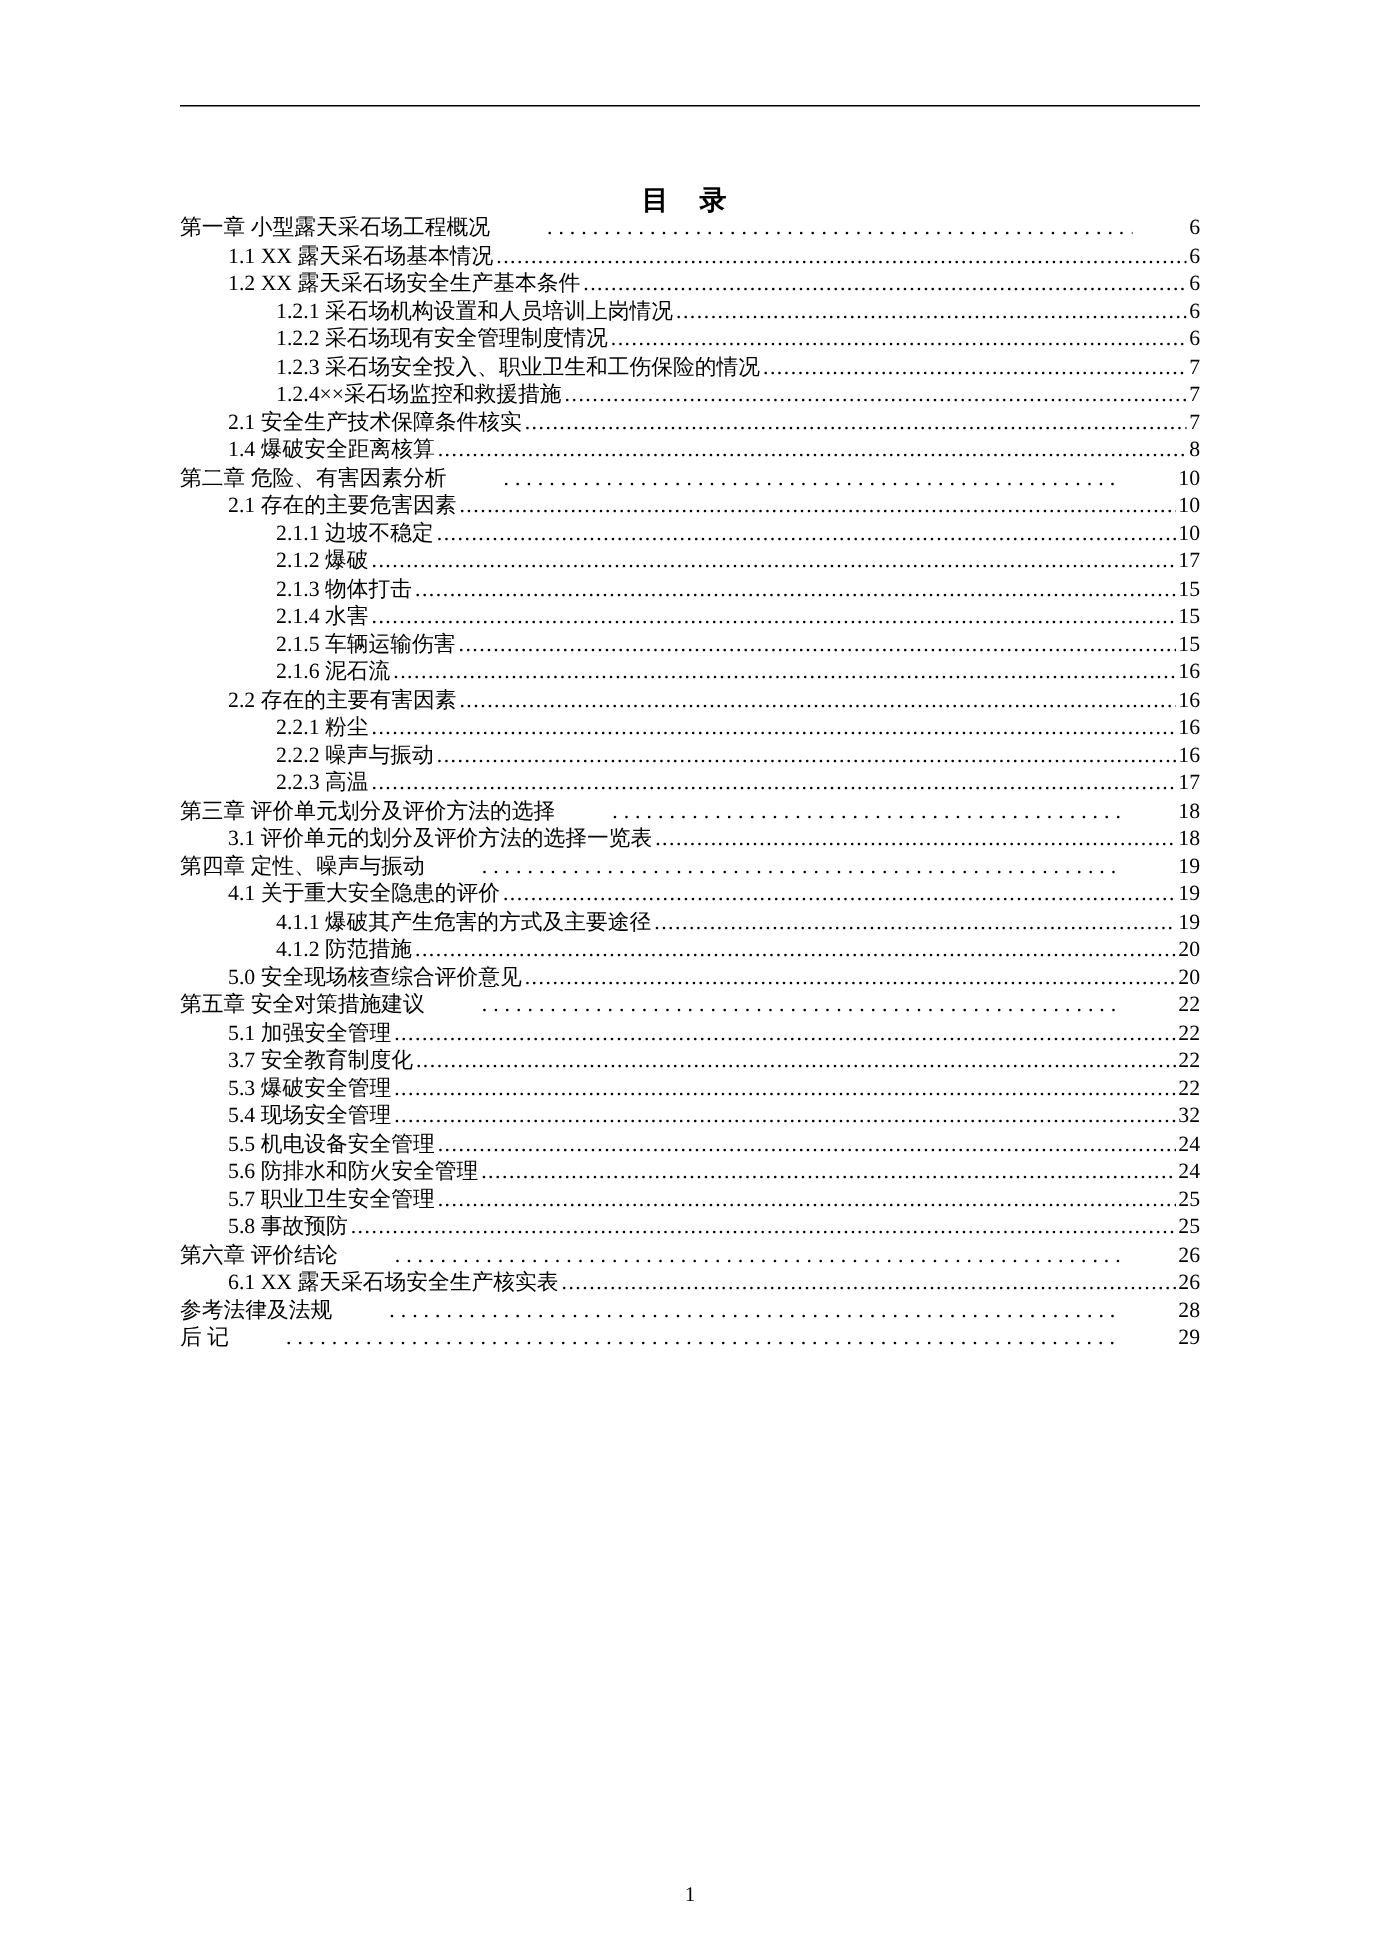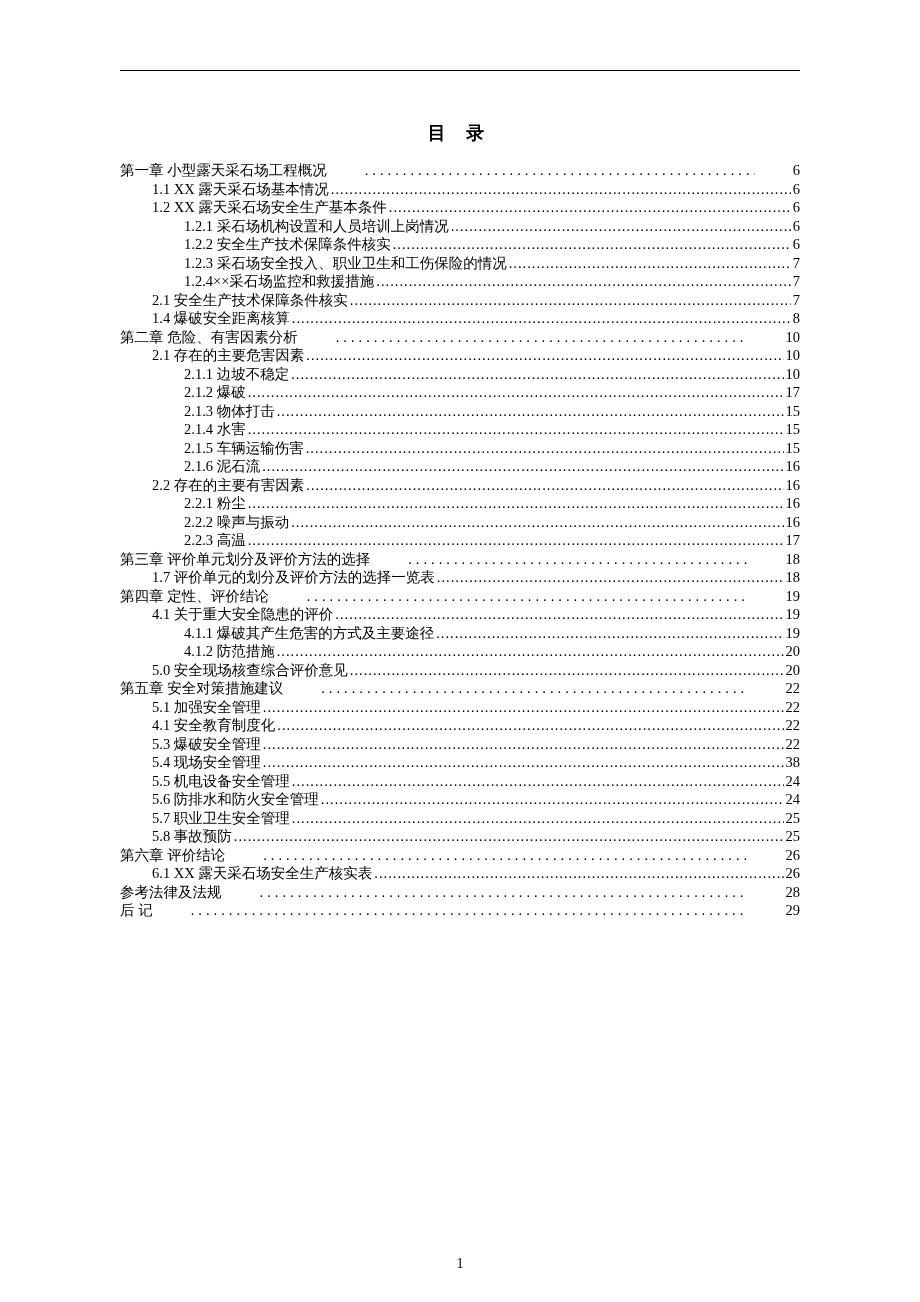--- a/index.html
+++ b/index.html
@@ -17,21 +17,21 @@
     }
     .hr-top {
       border-top: 1.5px solid #000;
       margin-bottom: 50px;
     }
     .title {
       text-align: center;
       font-size: 18px;
       font-weight: bold;
       letter-spacing: 8px;
-      margin-bottom: 18px;
+      margin-bottom: 0;
       font-family: "SimSun", "宋体", serif;
     }
     .toc {
       font-size: 14.5px;
       line-height: 1.0;
     }
     .toc-row {
       display: flex;
       align-items: baseline;
       white-space: nowrap;
@@ -89,21 +89,21 @@
       <span class="toc-label">1.2 XX 露天采石场安全生产基本条件</span>
       <span class="toc-dots">........................................................................................................................................................................................................</span>
       <span class="toc-page">6</span>
     </div>
     <div class="toc-row indent-2">
       <span class="toc-label">1.2.1 采石场机构设置和人员培训上岗情况</span>
       <span class="toc-dots">........................................................................................................................................................................................................</span>
       <span class="toc-page">6</span>
     </div>
     <div class="toc-row indent-2">
-      <span class="toc-label">1.2.2 安全生产技术保障条件核实</span>
+      <span class="toc-label">1.2.2 采石场现有安全管理制度情况</span>
       <span class="toc-dots">........................................................................................................................................................................................................</span>
       <span class="toc-page">6</span>
     </div>
     <div class="toc-row indent-2">
       <span class="toc-label">1.2.3 采石场安全投入、职业卫生和工伤保险的情况</span>
       <span class="toc-dots">........................................................................................................................................................................................................</span>
       <span class="toc-page">7</span>
     </div>
     <div class="toc-row indent-2">
       <span class="toc-label">1.2.4××采石场监控和救援措施</span>
@@ -179,26 +179,26 @@
       <span class="toc-label">2.2.3 高温</span>
       <span class="toc-dots">........................................................................................................................................................................................................</span>
       <span class="toc-page">17</span>
     </div>
     <div class="toc-row indent-0">
       <span class="toc-label">第三章   评价单元划分及评价方法的选择</span>
       <span class="toc-dots wide">........................................................................................................................................................................................................</span>
       <span class="toc-page">18</span>
     </div>
     <div class="toc-row indent-1">
-      <span class="toc-label">1.7 评价单元的划分及评价方法的选择一览表</span>
+      <span class="toc-label">3.1 评价单元的划分及评价方法的选择一览表</span>
       <span class="toc-dots">........................................................................................................................................................................................................</span>
       <span class="toc-page">18</span>
     </div>
     <div class="toc-row indent-0">
-      <span class="toc-label">第四章   定性、评价结论</span>
+      <span class="toc-label">第四章   定性、噪声与振动</span>
       <span class="toc-dots wide">........................................................................................................................................................................................................</span>
       <span class="toc-page">19</span>
     </div>
     <div class="toc-row indent-1">
       <span class="toc-label">4.1 关于重大安全隐患的评价</span>
       <span class="toc-dots">........................................................................................................................................................................................................</span>
       <span class="toc-page">19</span>
     </div>
     <div class="toc-row indent-2">
       <span class="toc-label">4.1.1 爆破其产生危害的方式及主要途径</span>
@@ -219,33 +219,33 @@
       <span class="toc-label">第五章   安全对策措施建议</span>
       <span class="toc-dots wide">........................................................................................................................................................................................................</span>
       <span class="toc-page">22</span>
     </div>
     <div class="toc-row indent-1">
       <span class="toc-label">5.1 加强安全管理</span>
       <span class="toc-dots">........................................................................................................................................................................................................</span>
       <span class="toc-page">22</span>
     </div>
     <div class="toc-row indent-1">
-      <span class="toc-label">4.1 安全教育制度化</span>
+      <span class="toc-label">3.7 安全教育制度化</span>
       <span class="toc-dots">........................................................................................................................................................................................................</span>
       <span class="toc-page">22</span>
     </div>
     <div class="toc-row indent-1">
       <span class="toc-label">5.3 爆破安全管理</span>
       <span class="toc-dots">........................................................................................................................................................................................................</span>
       <span class="toc-page">22</span>
     </div>
     <div class="toc-row indent-1">
       <span class="toc-label">5.4 现场安全管理</span>
       <span class="toc-dots">........................................................................................................................................................................................................</span>
-      <span class="toc-page">38</span>
+      <span class="toc-page">32</span>
     </div>
     <div class="toc-row indent-1">
       <span class="toc-label">5.5 机电设备安全管理</span>
       <span class="toc-dots">........................................................................................................................................................................................................</span>
       <span class="toc-page">24</span>
     </div>
     <div class="toc-row indent-1">
       <span class="toc-label">5.6 防排水和防火安全管理</span>
       <span class="toc-dots">........................................................................................................................................................................................................</span>
       <span class="toc-page">24</span>

